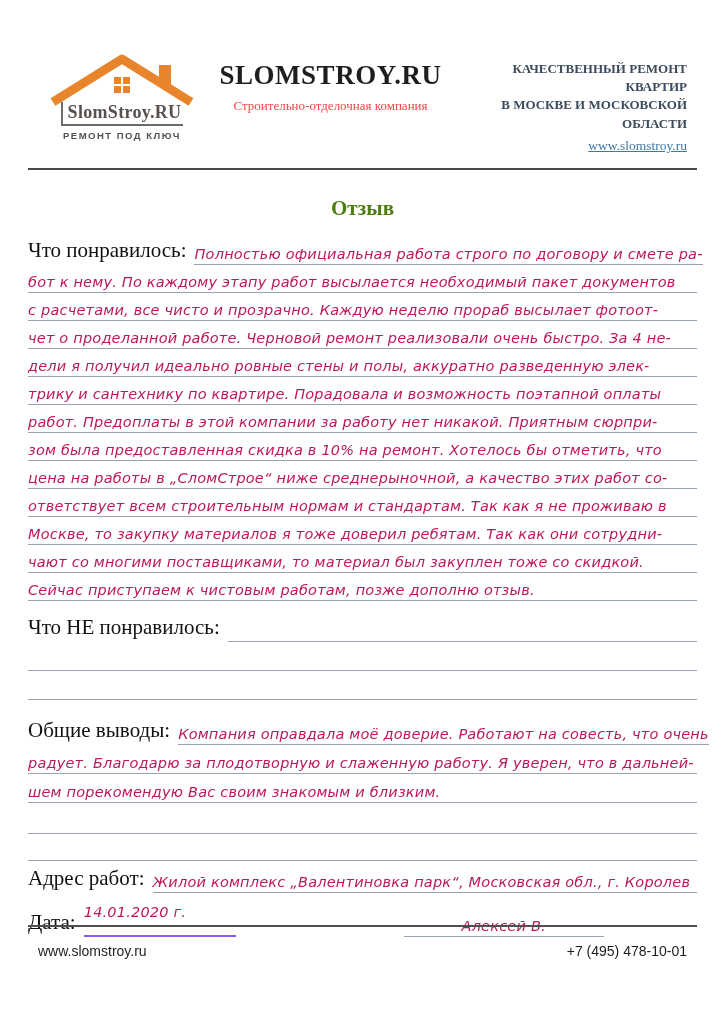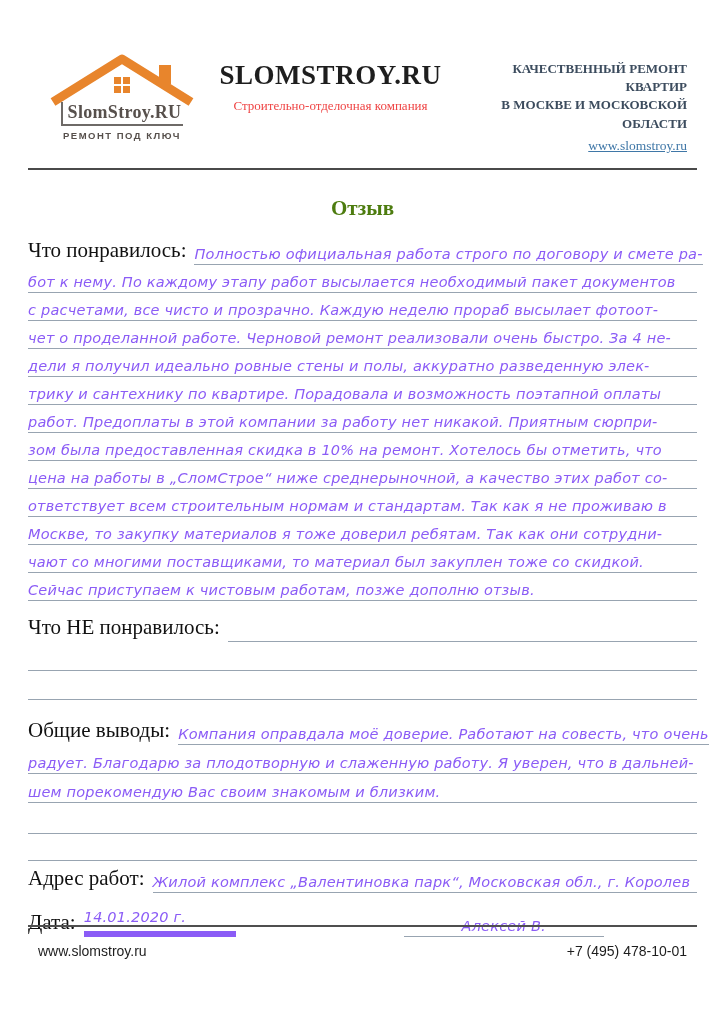--- a/index.html
+++ b/index.html
@@ -61,27 +61,27 @@
   .flabel {
     font-size:21px; color:#111; white-space:nowrap;
     padding-right:8px; padding-bottom:2px;
   }
   .fill {
     flex:1; border-bottom:1px solid #98a4b1;
     min-height:1px; padding-bottom:1px;
   }
   .hw {
     font-family:"DejaVu Sans", sans-serif;
-    font-style:italic; font-size:14.5px; color:#8b5cf6;
+    font-style:italic; font-size:14.5px; color:#be185d;
     letter-spacing:0.2px; white-space:nowrap;
   }
 
   
   .date-row { display:flex; align-items:flex-end; margin-top:14px; height:30px; }
-  .date-fill { width:152px; border-bottom:6px solid #8b5cf6; padding-bottom:5px; }
+  .date-fill { width:152px; border-bottom:2px solid #8b5cf6; padding-bottom:14px; }
   .sig-block { margin-left:168px; width:200px; text-align:center; }
   .sig-line { border-bottom:1px solid #98a4b1; padding-bottom:1px; }
   .sig-caption { font-size:12px; color:#222; margin-top:6px; text-align:center; }
   .sig-caption-row { display:flex; }
   .sig-caption-spacer { width:388px; }
   .sig-caption-box { width:200px; }
 
   
   .footer {
     position:absolute; left:28px; right:28px; top:925px;

